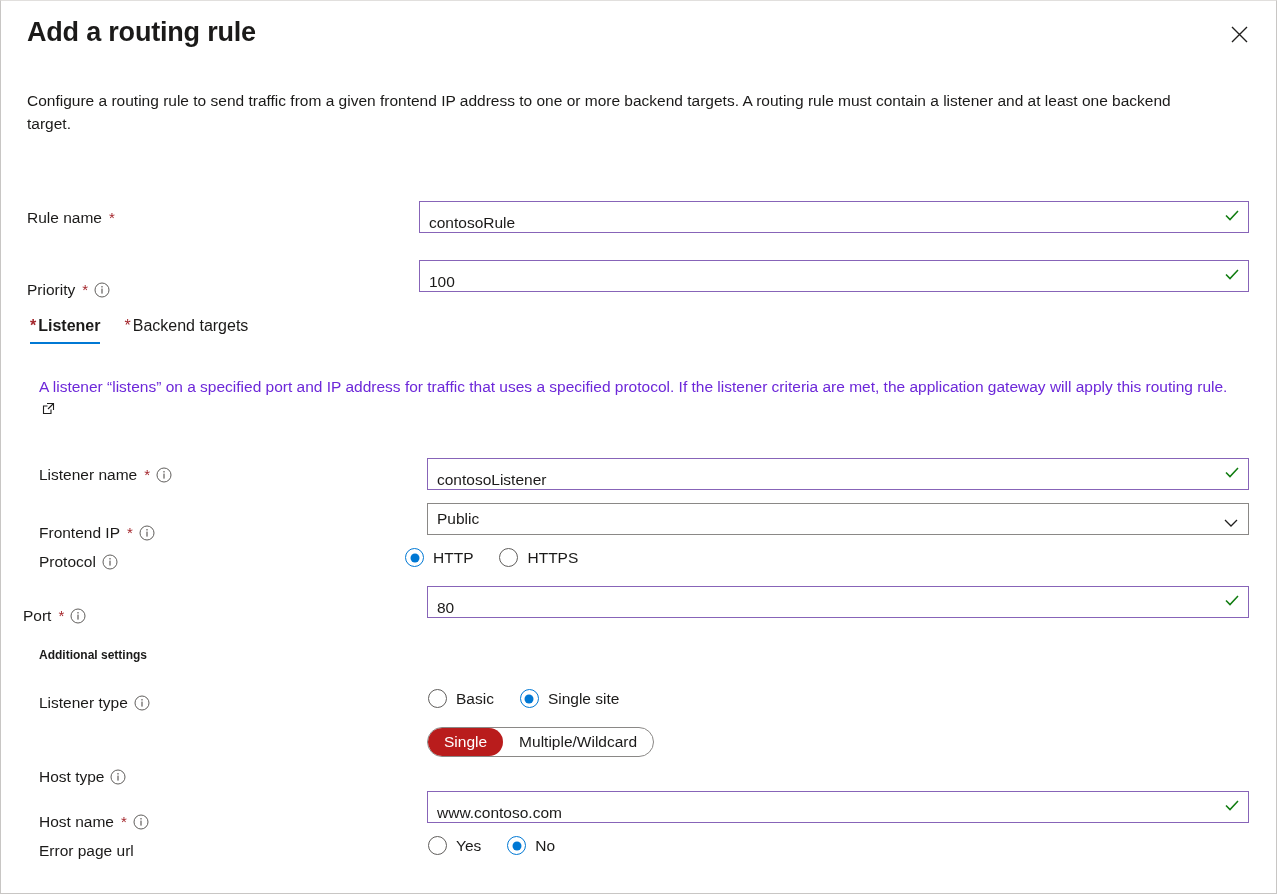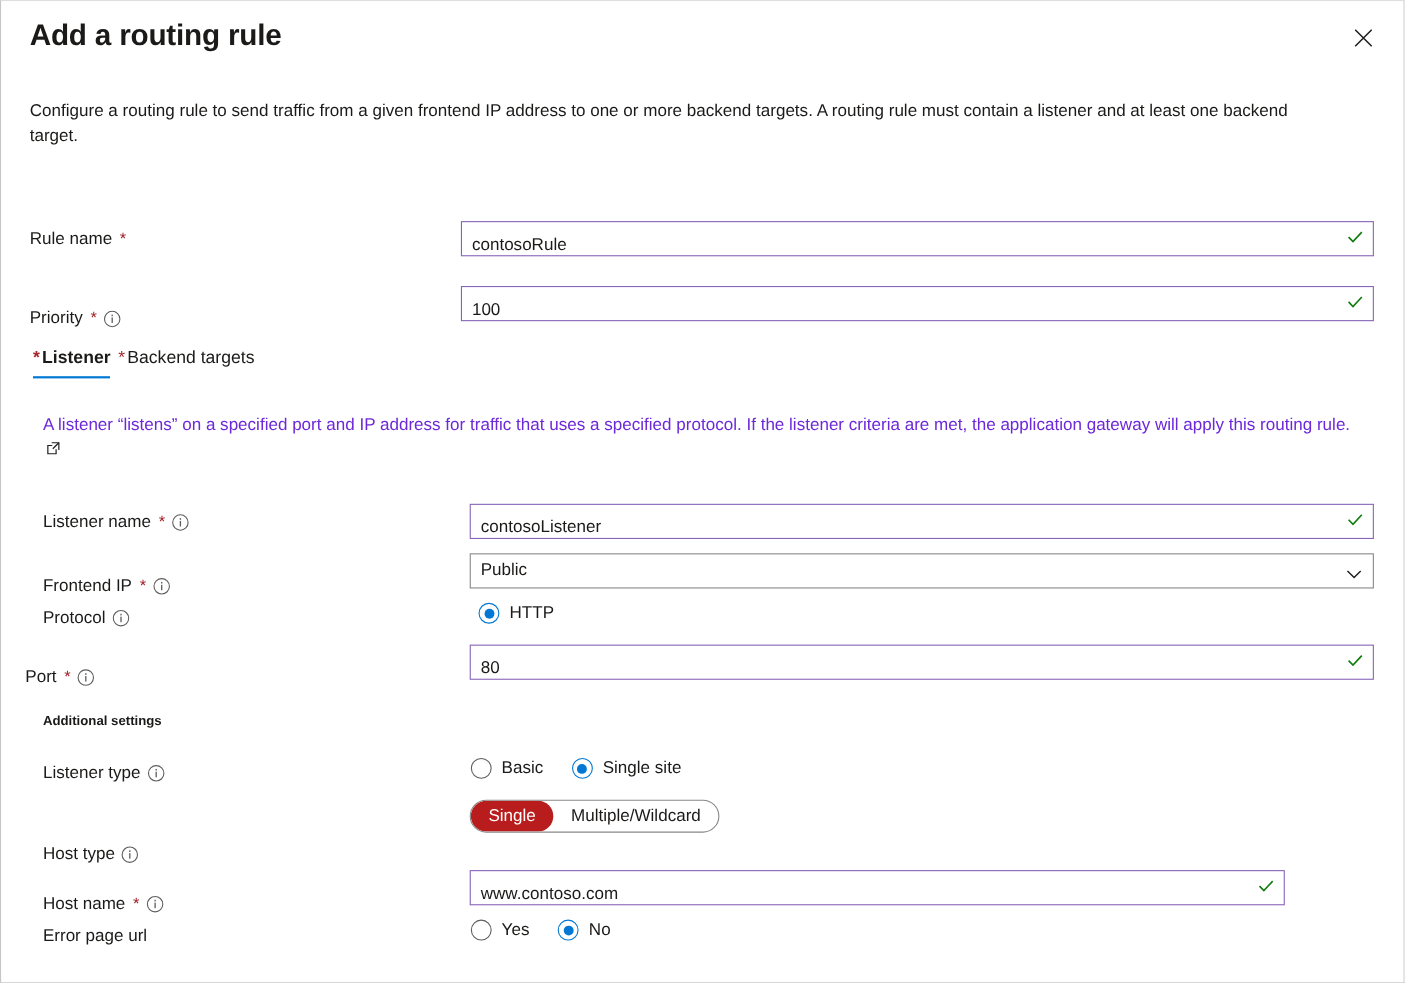--- a/index.html
+++ b/index.html
@@ -109,21 +109,21 @@
     width: 14px; height: 10px;
   }
 
   
   .abs { position: absolute; }
 
   .tabs {
     position: absolute;
     left: 29px; top: 316px;
     display: flex;
-    gap: 7px;
+    gap: 24px;
     align-items: flex-end;
   }
   .tab {
     font-size: 16px;
     padding-bottom: 9px;
     cursor: pointer;
     color: #1b1a19;
     position: relative;
   }
   .tab .star { color: #a4262c; margin-right: 2px; }
@@ -339,21 +339,21 @@
       <span>Protocol</span>
       <span class="info-icon">
         <svg width="16" height="16" viewBox="0 0 16 16" fill="none" xmlns="http://www.w3.org/2000/svg">
           <circle cx="8" cy="8" r="7" stroke="#605e5c" stroke-width="1"></circle>
           <rect x="7.4" y="6.6" width="1.2" height="5" fill="#605e5c"></rect>
           <rect x="7.4" y="4" width="1.2" height="1.5" fill="#605e5c"></rect>
         </svg>
       </span>
     </span>
   </div>
-  <div class="abs radio-group" style="left:429px; top:547px;flex-direction:column;">
+  <div class="abs radio-group" style="left:404px; top:547px;">
     <label class="radio-item">
       <span class="radio checked"></span>
       <span>HTTP</span>
     </label>
     <label class="radio-item">
       <span class="radio"></span>
       <span>HTTPS</span>
     </label>
   </div>
 
@@ -427,21 +427,21 @@
       <span class="req">*</span>
       <span class="info-icon">
         <svg width="16" height="16" viewBox="0 0 16 16" fill="none" xmlns="http://www.w3.org/2000/svg">
           <circle cx="8" cy="8" r="7" stroke="#605e5c" stroke-width="1"></circle>
           <rect x="7.4" y="6.6" width="1.2" height="5" fill="#605e5c"></rect>
           <rect x="7.4" y="4" width="1.2" height="1.5" fill="#605e5c"></rect>
         </svg>
       </span>
     </span>
   </div>
-  <div class="abs textbox valid" style="left:426px; top:790px; width:741px;">
+  <div class="abs textbox valid" style="left:426px; top:790px; width:822px;">
     <span>www.contoso.com</span>
     <span class="check">
       <svg width="14" height="11" viewBox="0 0 14 11" fill="none" xmlns="http://www.w3.org/2000/svg">
         <path d="M1 5.5 L5 9.6 L13 1" stroke="#107c10" stroke-width="1.5" fill="none"></path>
       </svg>
     </span>
   </div>
 
   <div class="abs" style="left:38px; top:839px;">
     <span class="field-label">

